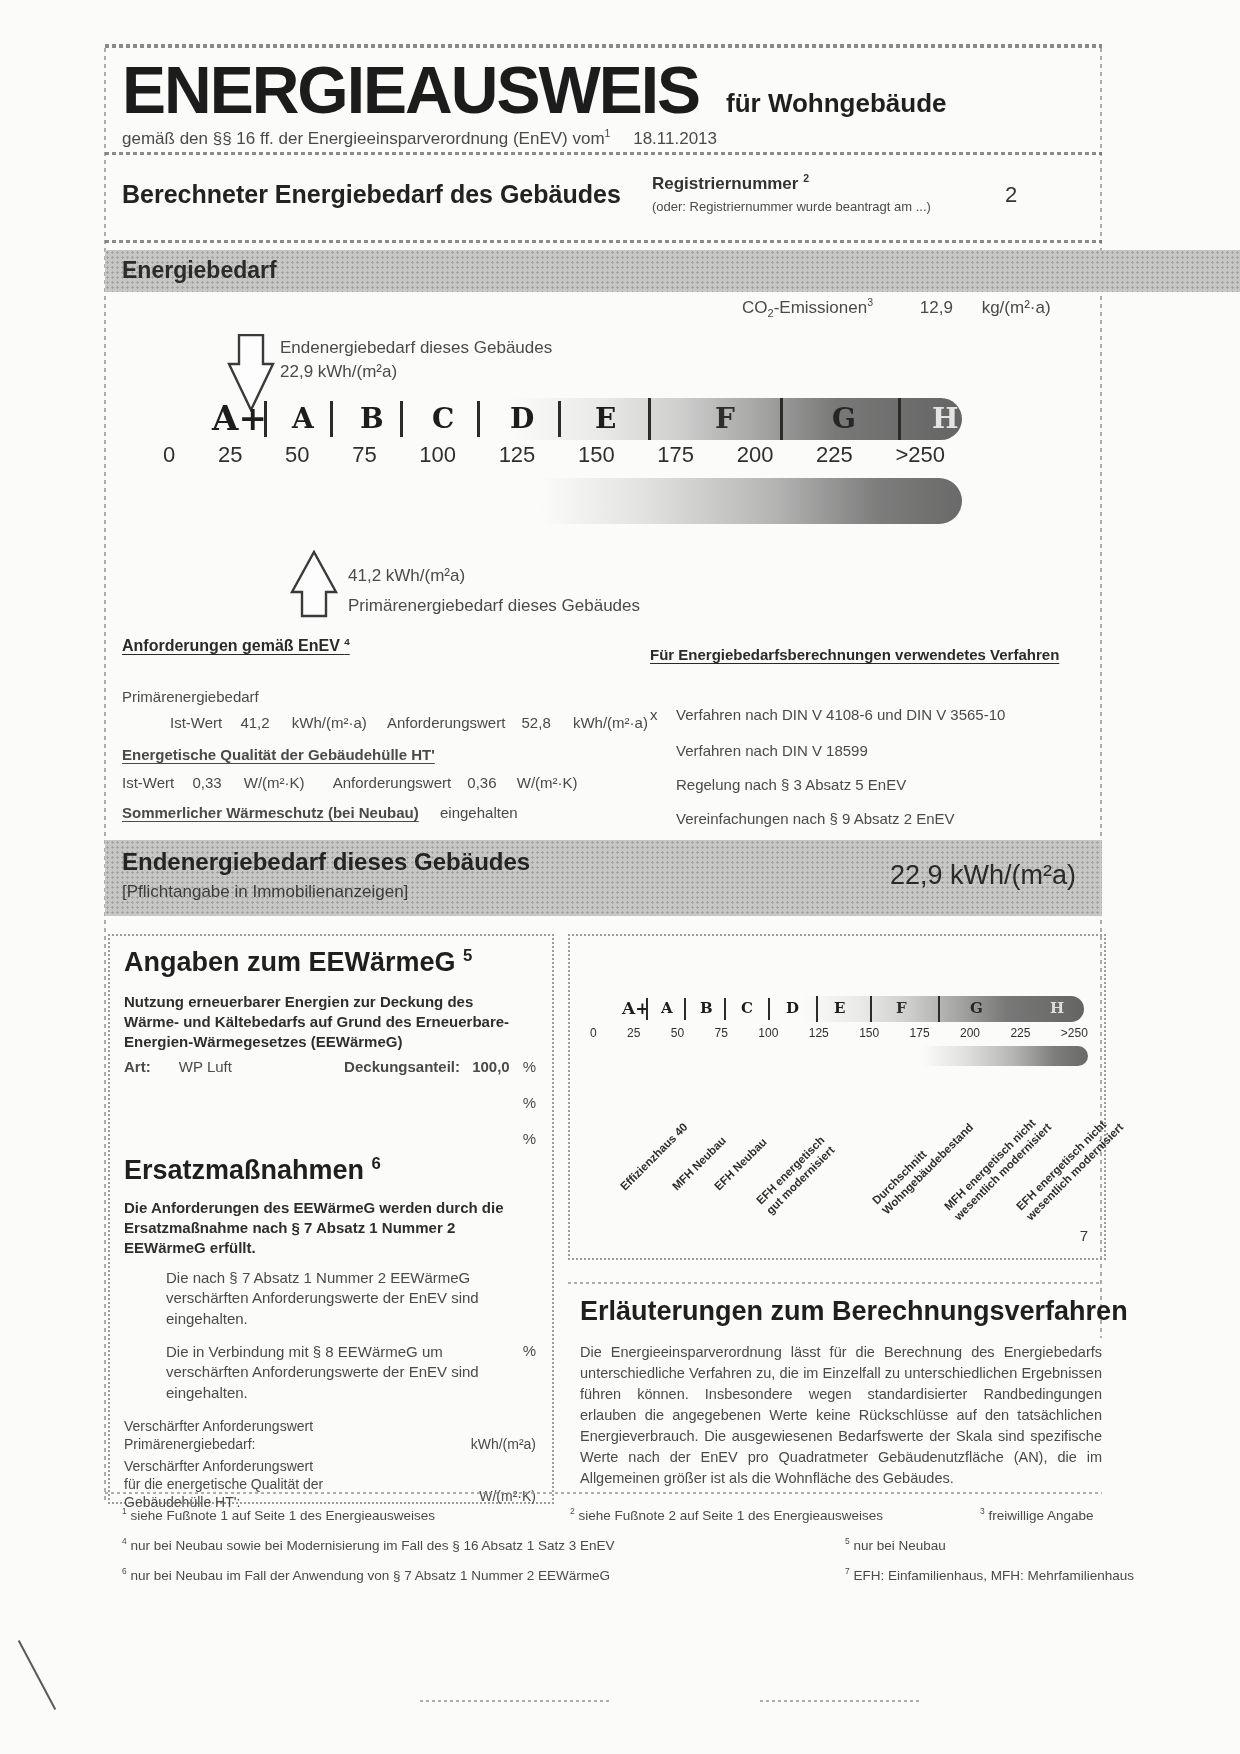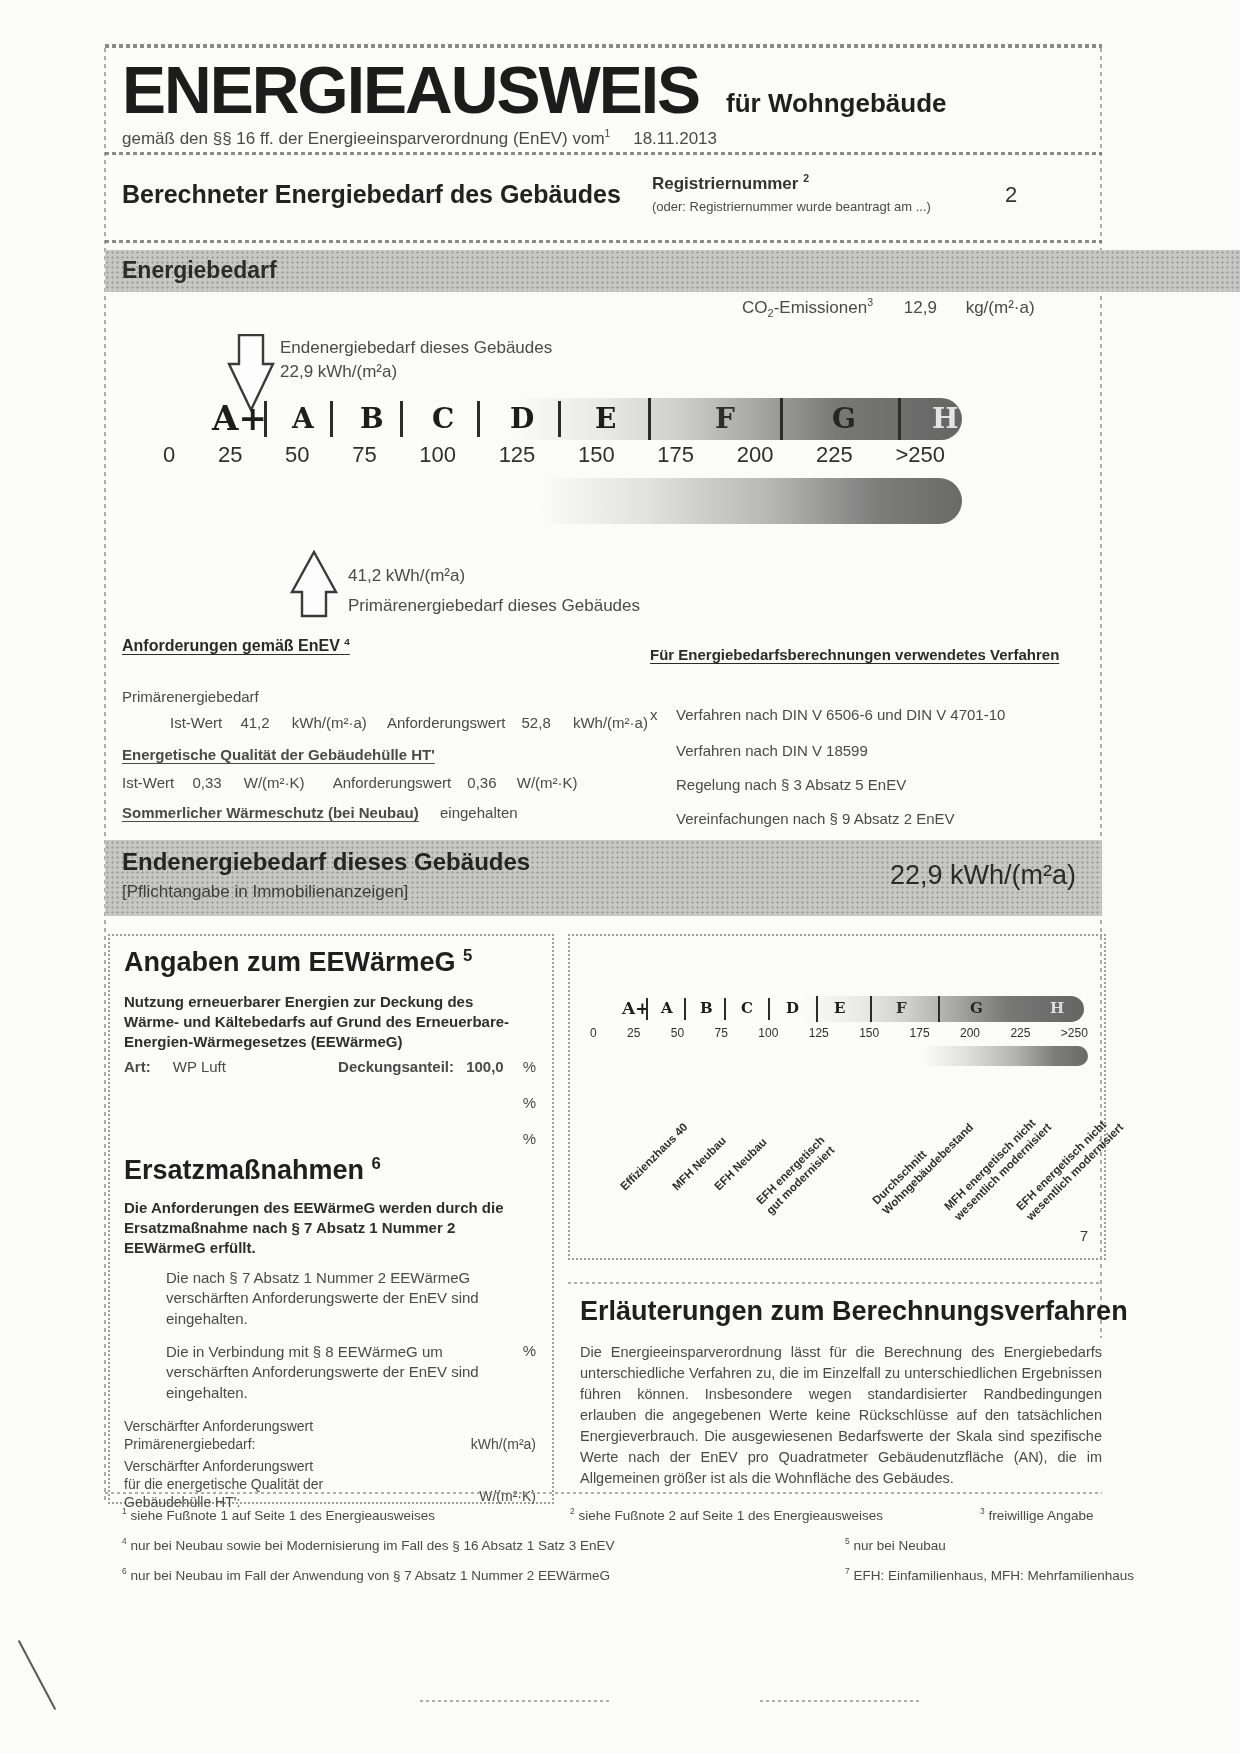--- a/index.html
+++ b/index.html
@@ -48,21 +48,21 @@
   <div class="t gray" style="left:652px;top:199px;font-size:13px;">(oder: Registriernummer wurde beantragt am ...)</div>
   <div class="t" style="left:1005px;top:182px;font-size:22px;">2</div>
   <div class="rule" style="left:105px;top:240px;width:997px;"></div>
 
   <div class="banner" style="left:105px;top:250px;width:1146px;height:42px;">
     <div class="t b" style="left:17px;top:7px;font-size:23px;color:#2b2b2b;">Energiebedarf</div>
   </div>
 
   <div class="t gray" style="left:742px;top:296px;font-size:17px;">
     <span><span>CO</span><sub style="font-size:.65em;">2</sub><span>-Emissionen</span></span><sup>3</sup>
-    <span style="margin-left:26px;">12,9</span>
+    <span style="margin-left:42px;">12,9</span>
     <span style="margin-left:24px;">kg/(m²·a)</span>
   </div>
 
   <svg style="position:absolute;left:227px;top:334px;" width="48" height="78" viewBox="0 0 48 78">
     <polygon points="12,1 36,1 36,30 46,30 24,76 2,30 12,30" fill="#fdfdfd" stroke="#3a3a3a" stroke-width="2.4"></polygon>
   </svg>
   <div class="t gray" style="left:280px;top:338px;font-size:17px;">Endenergiebedarf dieses Gebäudes</div>
   <div class="t gray" style="left:280px;top:362px;font-size:17px;">22,9 kWh/(m²a)</div>
 
   <div class="scaleband" style="left:180px;top:398px;width:782px;height:42px;">
@@ -124,21 +124,21 @@
     <span style="margin-left:18px;">W/(m²·K)</span>
     <span style="margin-left:24px;">Anforderungswert</span>
     <span style="margin-left:12px;">0,36</span>
     <span style="margin-left:16px;">W/(m²·K)</span>
   </div>
   <div class="t b u gray" style="left:122px;top:804px;font-size:15px;">Sommerlicher Wärmeschutz (bei Neubau)</div>
   <div class="t gray" style="left:440px;top:804px;font-size:15px;">eingehalten</div>
 
   <div class="t b u" style="left:650px;top:646px;font-size:15px;color:#2a2a2a;">Für Energiebedarfsberechnungen verwendetes Verfahren</div>
   <div class="t gray" style="left:650px;top:706px;font-size:15px;">
-    <span style="display:inline-block;width:26px;">x</span><span>Verfahren nach DIN V 6506-6 und DIN V 4701-10</span>
+    <span style="display:inline-block;width:26px;">x</span><span>Verfahren nach DIN V 4108-6 und DIN V 3565-10</span>
   </div>
   <div class="t gray" style="left:650px;top:742px;font-size:15px;">
     <span style="display:inline-block;width:26px;"></span><span>Verfahren nach DIN V 18599</span>
   </div>
   <div class="t gray" style="left:650px;top:776px;font-size:15px;">
     <span style="display:inline-block;width:26px;"></span><span>Regelung nach § 3 Absatz 5 EnEV</span>
   </div>
   <div class="t gray" style="left:650px;top:810px;font-size:15px;">
     <span style="display:inline-block;width:26px;"></span><span>Vereinfachungen nach § 9 Absatz 2 EnEV</span>
   </div>
@@ -149,21 +149,21 @@
     <div class="t" style="right:26px;top:20px;font-size:27px;color:#2a2a2a;">22,9 kWh/(m²a)</div>
   </div>
 
   <div class="box" style="left:108px;top:934px;width:442px;height:566px;">
     <div class="t b" style="left:14px;top:10px;font-size:27px;color:#1f1f1f;">
       <span>Angaben zum EEWärmeG</span> <sup>5</sup>
     </div>
     <div class="p b" style="left:14px;top:56px;width:404px;font-size:15px;color:#2e2e2e;line-height:1.32;">Nutzung erneuerbarer Energien zur Deckung des Wärme- und Kältebedarfs auf Grund des Erneuerbare-Energien-Wärmegesetzes (EEWärmeG)</div>
     <div class="t gray" style="left:14px;top:122px;width:412px;font-size:15px;">
       <span class="b">Art:</span>
-      <span style="margin-left:18px;">WP Luft</span>
+      <span style="margin-left:24px;">WP Luft</span>
       <span class="b" style="margin-left:108px;">Deckungsanteil:</span>
       <span class="b" style="margin-left:8px;">100,0</span>
       <span style="position:absolute;right:0;">%</span>
     </div>
     <div class="t gray" style="right:16px;top:158px;font-size:15px;">%</div>
     <div class="t gray" style="right:16px;top:194px;font-size:15px;">%</div>
 
     <div class="t b" style="left:14px;top:218px;font-size:27px;color:#1f1f1f;">
       <span>Ersatzmaßnahmen</span> <sup>6</sup>
     </div>

